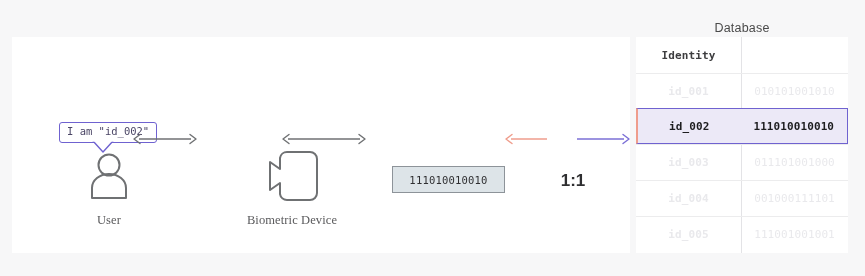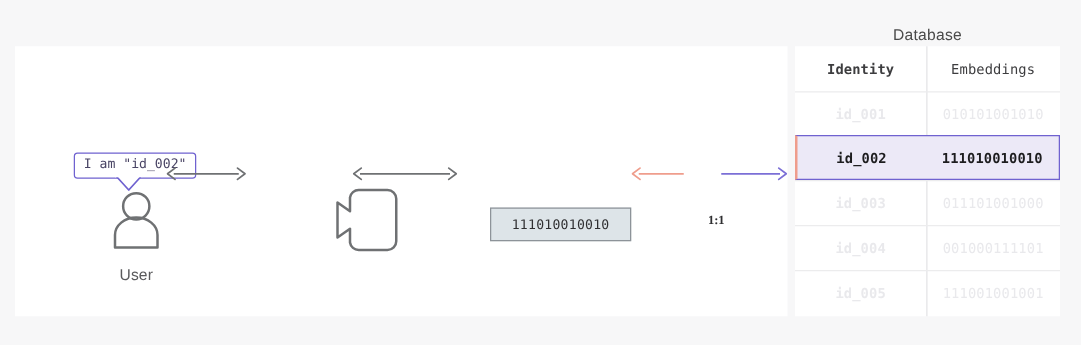--- a/index.html
+++ b/index.html
@@ -131,20 +131,21 @@
     left: 80px;
     top: 103px;
     width: 22px;
     height: 14px;
   }
 
   
   .actor {
     position: absolute;
     text-align: center;
+    font-family: Liberation Serif, serif;
   }
   .actor-user { left: 52px; top: 110px; width: 90px; }
   .actor-device { left: 200px; top: 110px; width: 160px; }
 
   .actor-icon {
     height: 58px;
     display: flex;
     align-items: center;
     justify-content: center;
   }
@@ -179,22 +180,22 @@
     letter-spacing: .2px;
     box-sizing: border-box;
   }
 
   .ratio-label {
     position: absolute;
     left: 546px;
     top: 134px;
     width: 30px;
     text-align: center;
-    font-family: Liberation Serif, serif;
-    font-size: 10px;
+    font-family: Liberation Sans, sans-serif;
+    font-size: 17px;
     font-weight: bold;
     color: #2f2f31;
   }
 </style>
 </head>
 <body>
 
 <div id="canvas">
 
   <div class="left-panel">
@@ -216,20 +217,21 @@
       </div>
       <div class="actor-label">User</div>
     </div>
 
     <div class="actor actor-device">
       <div class="actor-icon">
         <svg width="64" height="52" viewBox="0 0 64 52">
           <path d="M20 8 L20 19 L10 12 L10 40 L20 33 L20 44 A7 7 0 0 0 27 50 L50 50 A7 7 0 0 0 57 43 L57 9 A7 7 0 0 0 50 2 L27 2 A7 7 0 0 0 20 8 Z" fill="none" stroke="#6f7173" stroke-width="2" stroke-linejoin="round" stroke-linecap="round"></path>
         </svg>
       </div>
+      <div class="actor-label">Biometric Device</div>
     </div>
 
     <div class="embed-box">
       <span>111010010010</span>
     </div>
 
     <div class="ratio-label">1:1</div>
   </div>
 
   <svg class="arrow-svg arrow-a" width="64" height="14" viewBox="0 0 64 14">
@@ -251,21 +253,20 @@
     <path d="M118 2.5 L124 7 L118 11.5" fill="none" stroke="#7b6fd6" stroke-width="1.4" stroke-linecap="round" stroke-linejoin="round"></path>
   </svg>
 
   <div class="db-title">Database</div>
 
   <div class="db-table">
     <div class="db-col-divider"></div>
 
     <div class="db-row header">
       <div class="db-cell identity">Identity</div>
-      <div class="db-cell embedding">Embeddings</div>
     </div>
 
     <div class="db-row dim">
       <div class="db-cell identity">id_001</div>
       <div class="db-cell embedding">010101001010</div>
     </div>
 
     <div class="db-row highlight">
       <div class="db-cell identity">id_002</div>
       <div class="db-cell embedding">111010010010</div>

